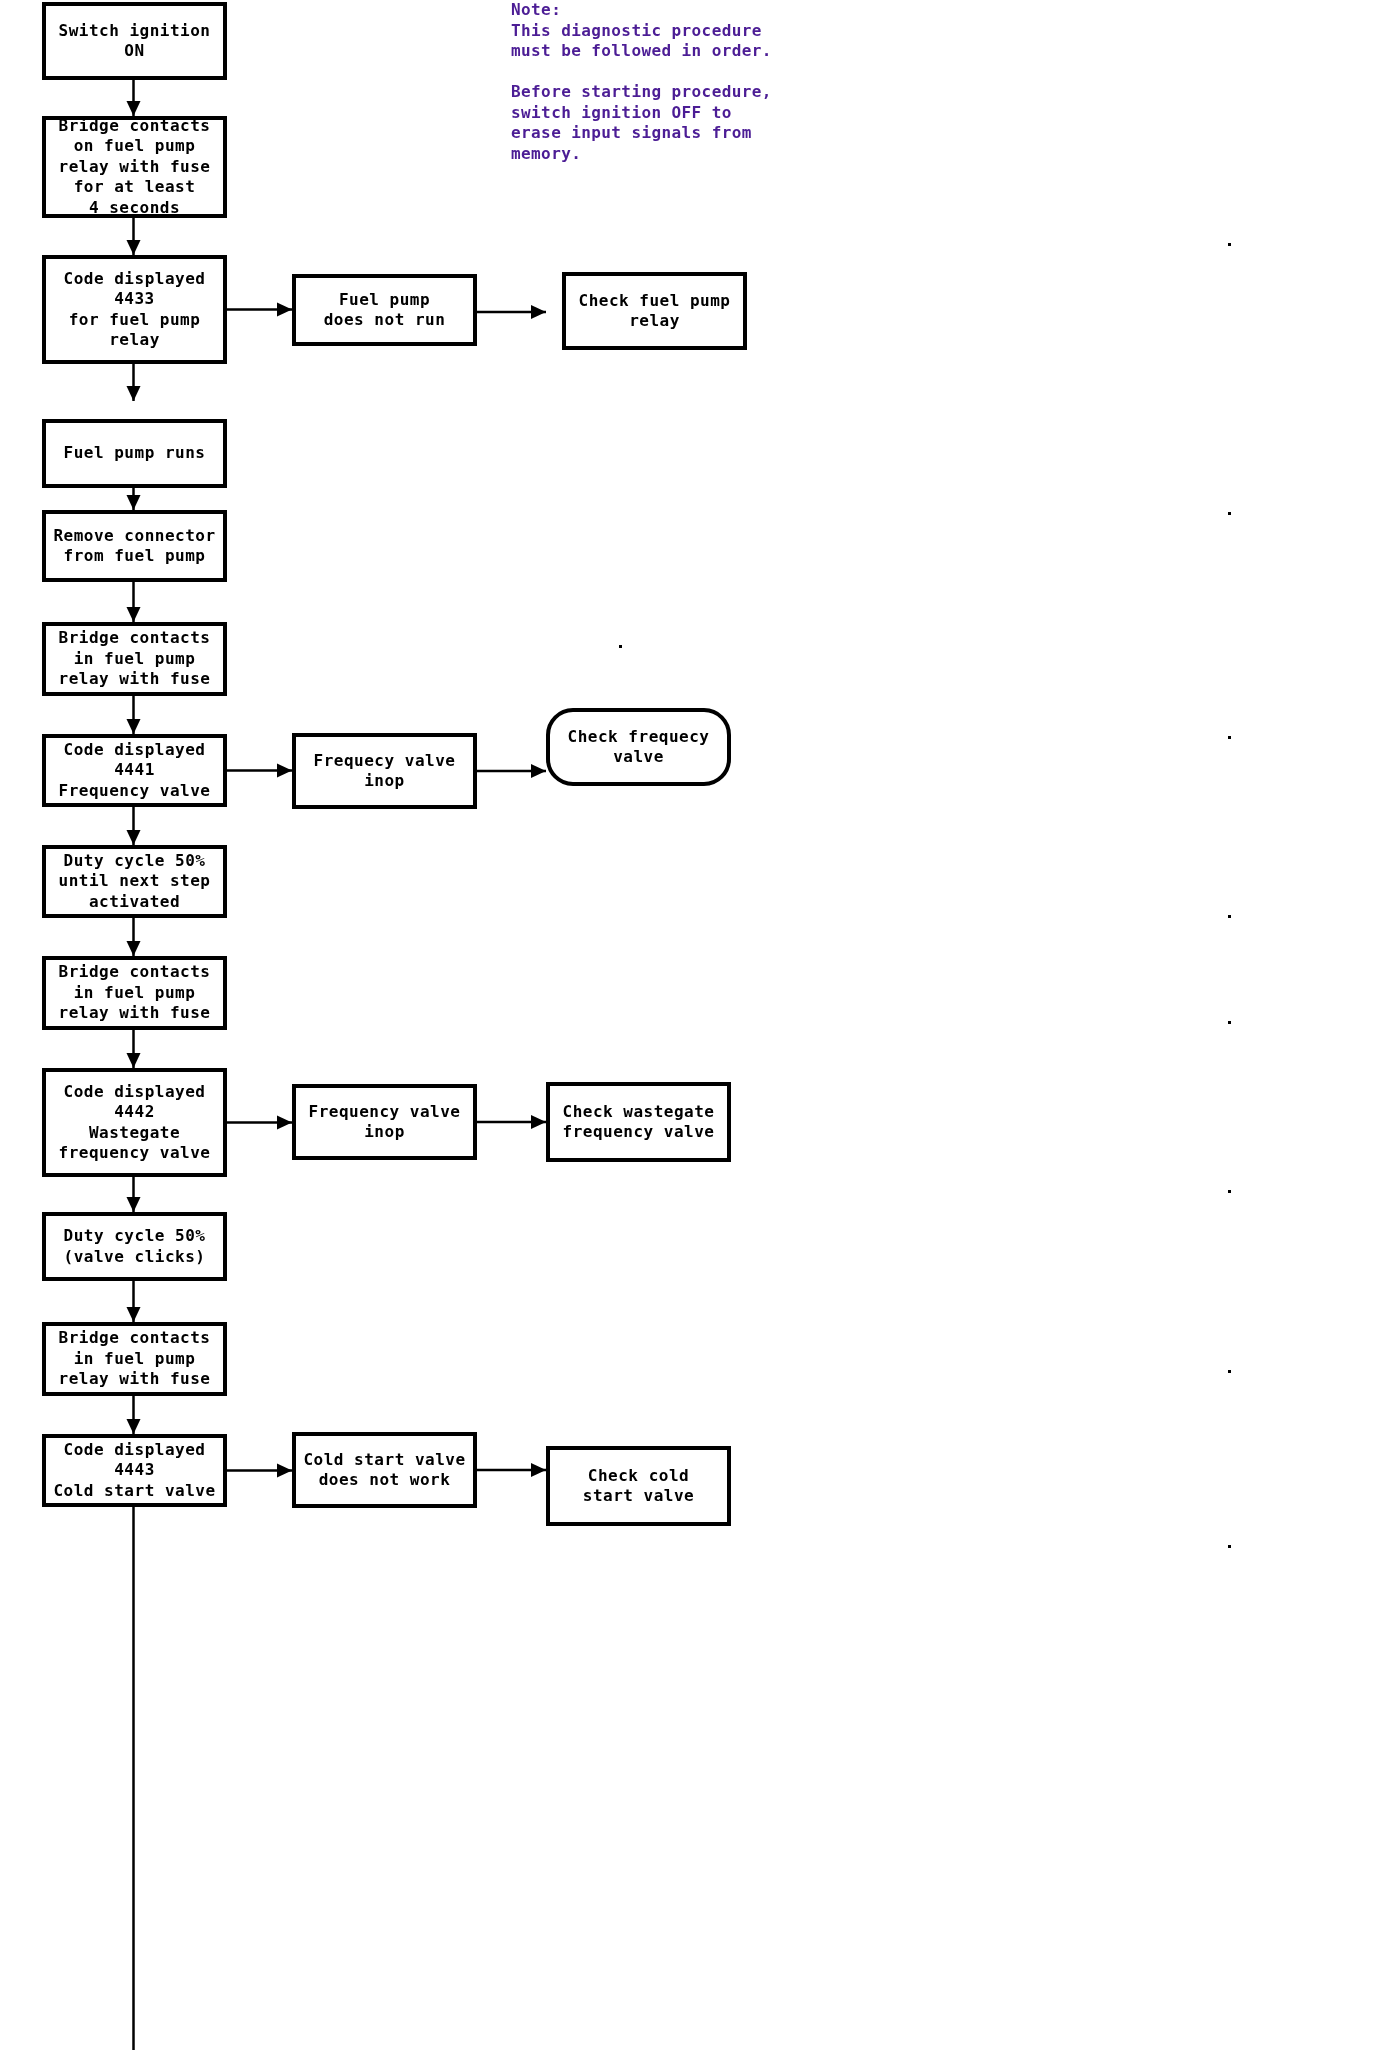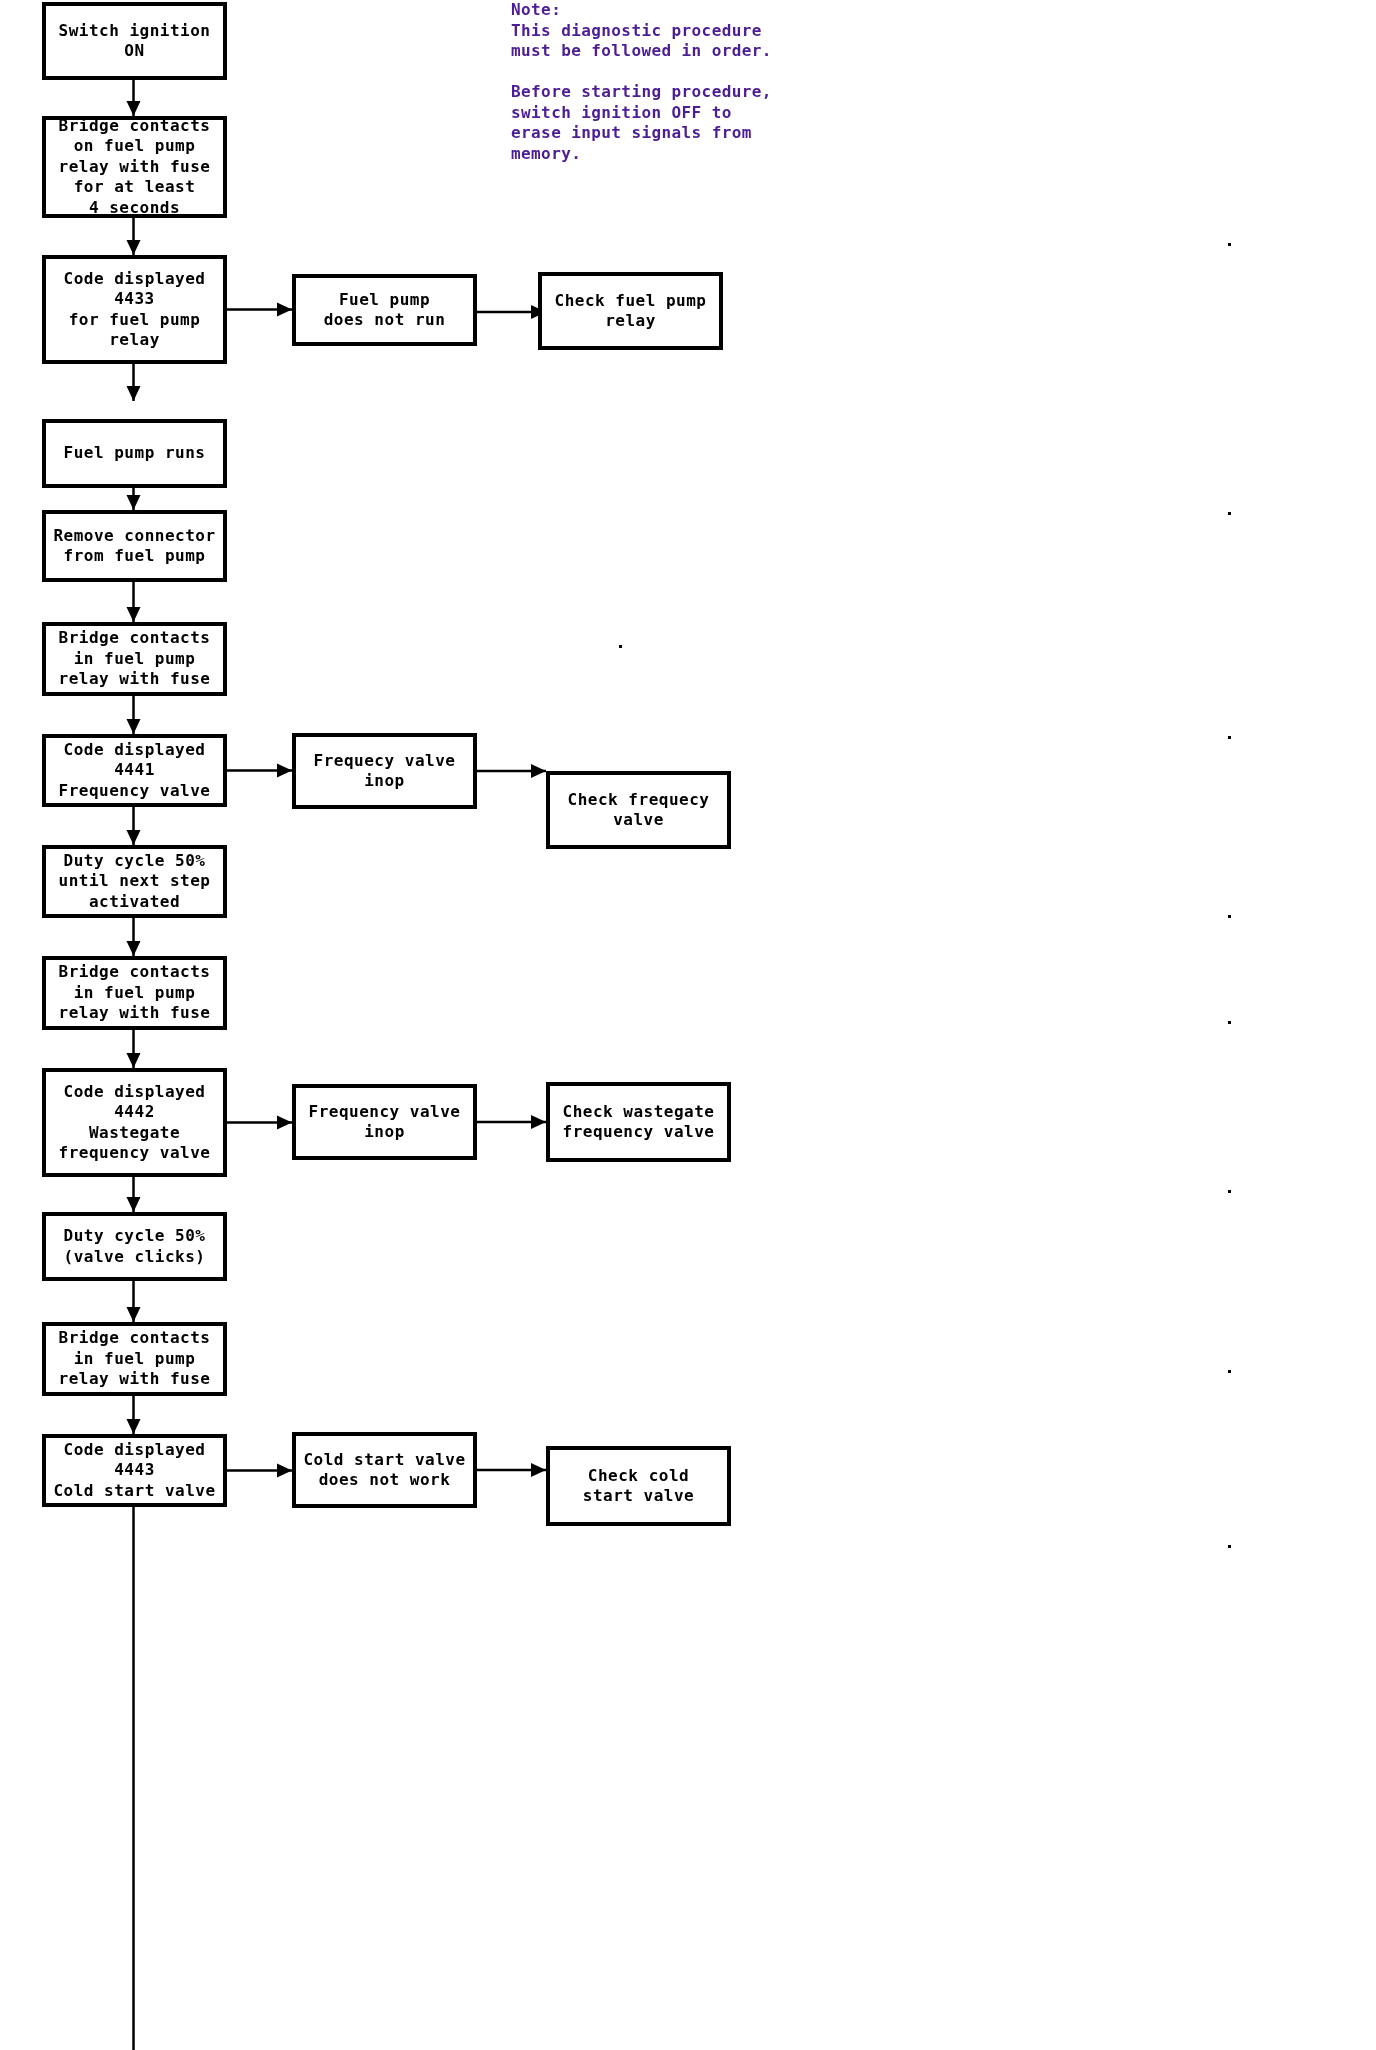--- a/index.html
+++ b/index.html
@@ -112,34 +112,34 @@
 on fuel pump
 relay with fuse
 for at least
 4 seconds</div>
       <div class="box" style="left: 42px; top: 255px; width: 185px; height: 109px;">Code displayed
 4433
 for fuel pump
 relay</div>
       <div class="box" style="left: 292px; top: 274px; width: 185px; height: 72px;">Fuel pump
 does not run</div>
-      <div class="box" style="left: 538px; top: 272px; width: 185px; height: 78px;">Check fuel pump
+      <div class="box" style="left: 562px; top: 272px; width: 185px; height: 78px;">Check fuel pump
 relay</div>
       <div class="box" style="left: 42px; top: 419px; width: 185px; height: 69px;">Fuel pump runs</div>
       <div class="box" style="left: 42px; top: 510px; width: 185px; height: 72px;">Remove connector
 from fuel pump</div>
       <div class="box" style="left: 42px; top: 622px; width: 185px; height: 74px;">Bridge contacts
 in fuel pump
 relay with fuse</div>
       <div class="box" style="left: 42px; top: 734px; width: 185px; height: 73px;">Code displayed
 4441
 Frequency valve</div>
       <div class="box" style="left: 292px; top: 733px; width: 185px; height: 76px;">Frequecy valve
 inop</div>
-      <div class="box" style="left: 546px; top: 771px; width: 185px; height: 78px;">Check frequecy
+      <div class="box" style="left: 546px; top: 708px; width: 185px; height: 78px; border-radius: 27px;">Check frequecy
 valve</div>
       <div class="box" style="left: 42px; top: 845px; width: 185px; height: 73px;">Duty cycle 50%
 until next step
 activated</div>
       <div class="box" style="left: 42px; top: 956px; width: 185px; height: 74px;">Bridge contacts
 in fuel pump
 relay with fuse</div>
       <div class="box" style="left: 42px; top: 1068px; width: 185px; height: 109px;">Code displayed
 4442
 Wastegate

